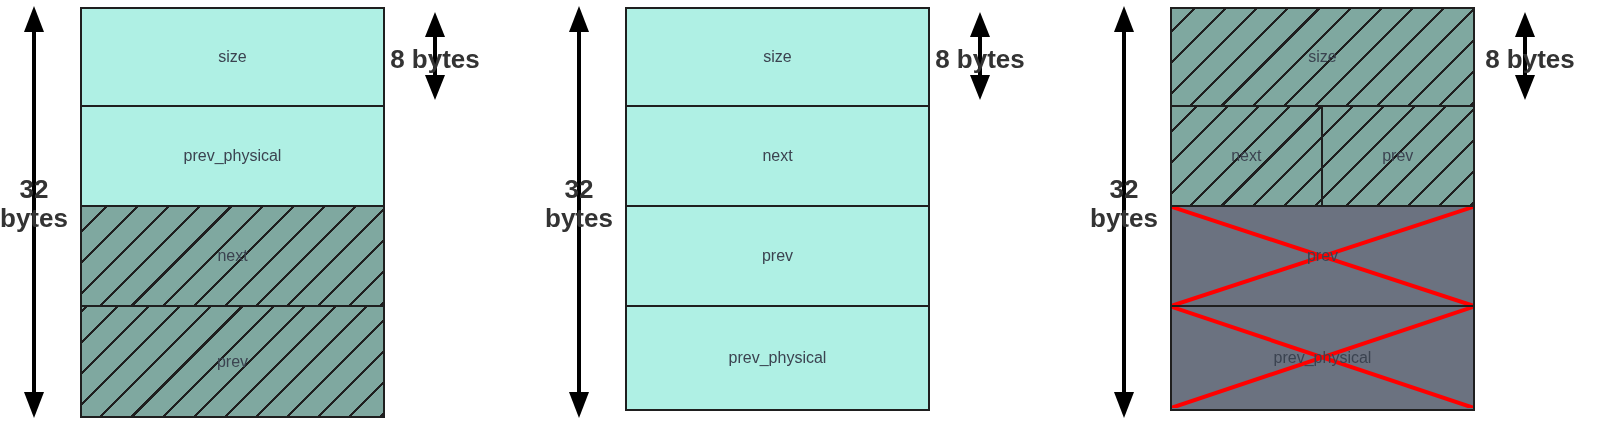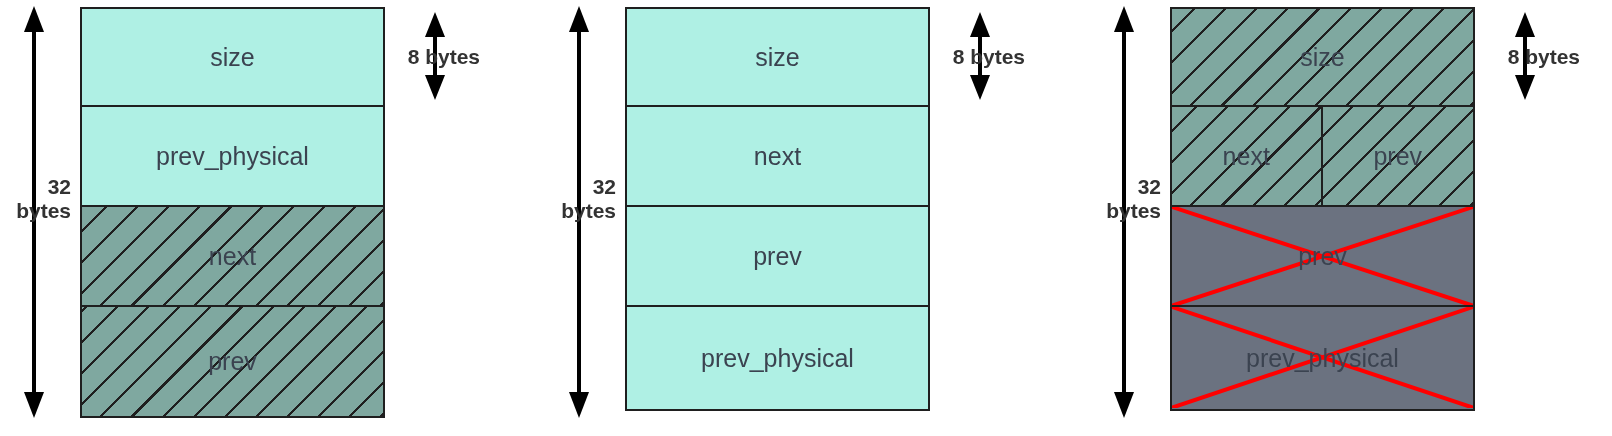--- a/index.html
+++ b/index.html
@@ -34,21 +34,21 @@
     display: flex;
     align-items: center;
     justify-content: center;
     overflow: hidden;
   }
   .cell:last-child { border-bottom: none; }
 
   .cell-label {
     position: relative;
     z-index: 3;
-    font-size: 25px;
+    font-size: 16px;
     color: #3b4350;
     font-family: "Liberation Sans", sans-serif;
     line-height: 1;
     white-space: nowrap;
   }
 
   
   .fill-cyan { background-color: #aff0e4; }
   .fill-hatch {
     background-color: #7fa8a0;
@@ -86,23 +86,23 @@
   
   .dim {
     position: absolute;
   }
   .dim svg { display: block; }
 
   .dim-label {
     position: absolute;
     font-weight: bold;
     color: #333333;
-    font-size: 21px;
+    font-size: 26px;
     line-height: 1.12;
-    text-align: right;
+    text-align: center;
     white-space: nowrap;
     font-family: "Liberation Sans", sans-serif;
   }
   .dim-label.stacked { white-space: normal; width: 74px; }
 </style>
 </head>
 <body>
 
 <div class="diagram" style="left:0px; width:520px;">
 

